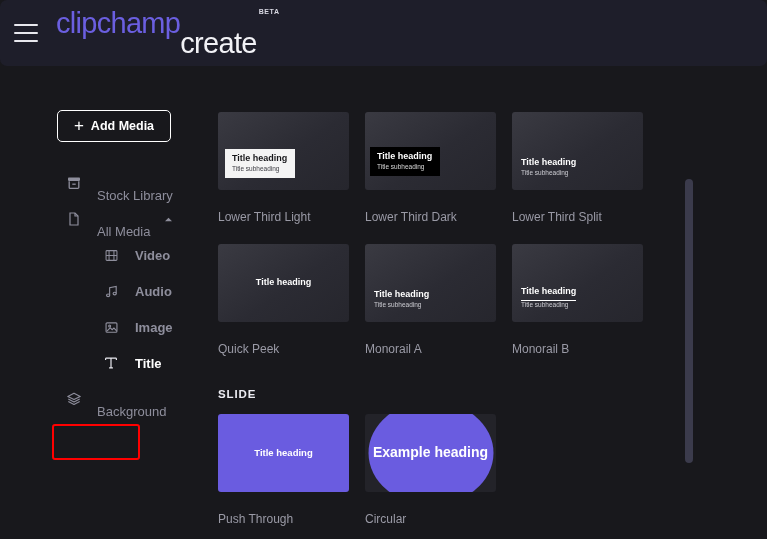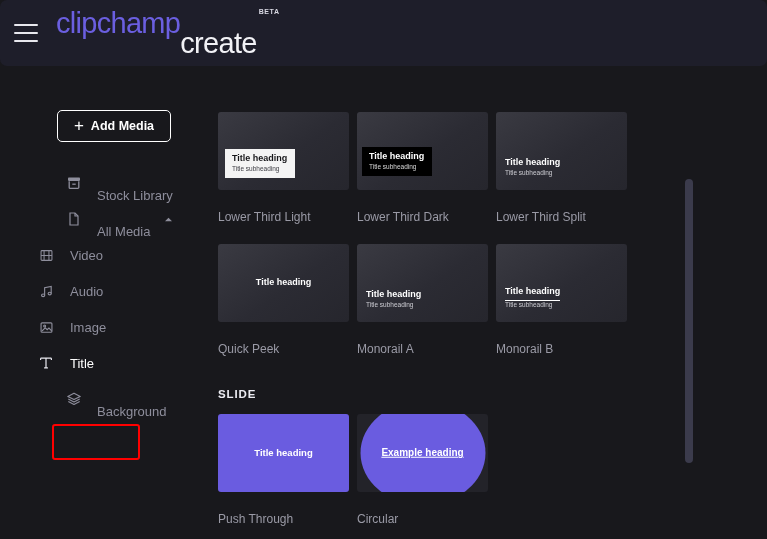--- a/index.html
+++ b/index.html
@@ -65,21 +65,21 @@
     color: #8e8e9c; font-size: 13px;
   }
   .nav-item .ico {
     width: 20px; height: 20px; display:flex; align-items:center; justify-content:center;
     flex-shrink: 0;
   }
   .nav-item .lbl { font-size: 13px; }
 
   .lvl1 { padding-left: 64px; }
   .lvl1 .lbl { margin-left: 13px; margin-top: 24px; }
-  .lvl2 { padding-left: 36px; }
+  .lvl2 { padding-left: 101px; font-weight: bold; }
   .lvl2 .lbl { margin-left: 14px; }
 
   .nav-item.active { color: #ffffff; }
   .nav-item.active .lbl { color: #ffffff; }
 
   .chev { margin-left: 14px; width: 9px; height: 9px; display:flex; align-items:center;}
 
   
   .highlight-box {
     position: absolute;
@@ -90,21 +90,21 @@
 
   
   .main {
     flex: 1; padding-left: 11px; padding-top: 46px;
     position: relative; overflow: hidden;
   }
   .section-title {
     color: #ececf2; font-size: 11.5px; font-weight: 700;
     letter-spacing: 0.9px; margin-bottom: 14px;
   }
-  .grid { display: flex; gap: 8px; }
+  .grid { display: flex; gap: 16px; }
   .card { width: 131px; cursor: pointer; }
   .thumb {
     width: 131px; height: 78px; border-radius: 3px;
     position: relative; overflow: hidden;
     background: linear-gradient(145deg, #3a3a42 0%, #2b2b33 55%, #26262d 100%);
   }
   .card-label {
     margin-top: 20px; color: #9a9aa6; font-size: 12px;
   }
 
@@ -131,21 +131,21 @@
   .thumb-purple { background: #6a5ce0; }
   .thumb-purple .center-only .th { font-size: 9.5px; }
 
   .thumb-circle { background: #232329; }
   .thumb-circle .ellipse {
     position: absolute; left: 50%; top: 50%;
     transform: translate(-50%,-50%);
     width: 125px; height: 104px; border-radius: 50%;
     background: #6a5ce0;
   }
-  .thumb-circle .center-only .th { font-size: 10px; text-decoration: underline; }
+  .thumb-circle .center-only .th { font-size: 14px; }
 
   .slide-section { margin-top: 32px; }
 
   
   .scrollbar-track {
     position: absolute; right: 74px; top: 113px;
     width: 8px; height: 284px;
   }
   .scrollbar-thumb {
     width: 8px; height: 284px; border-radius: 4px;

